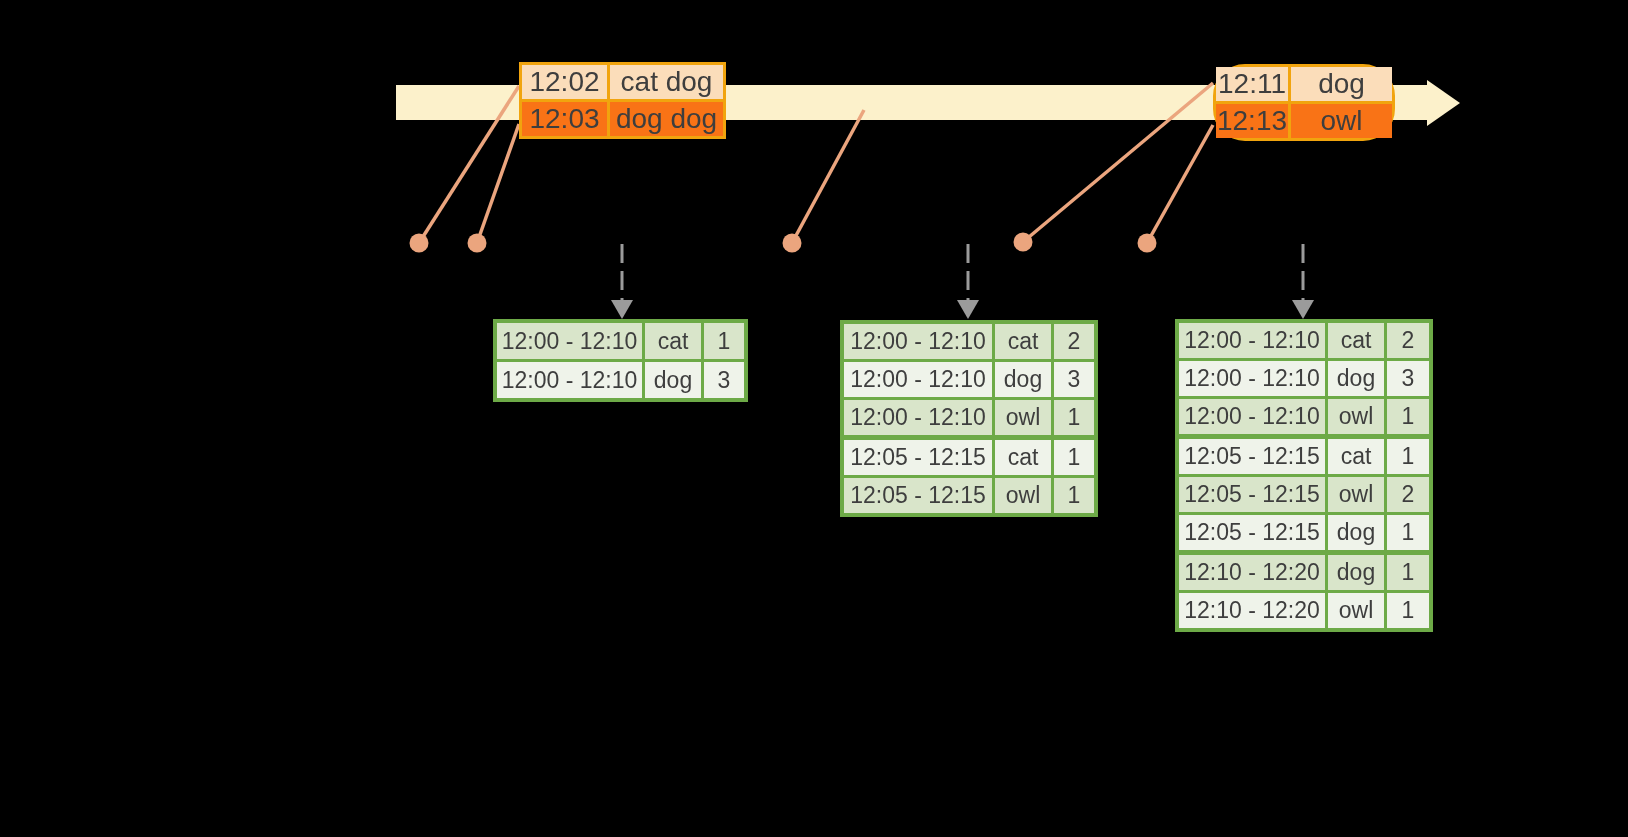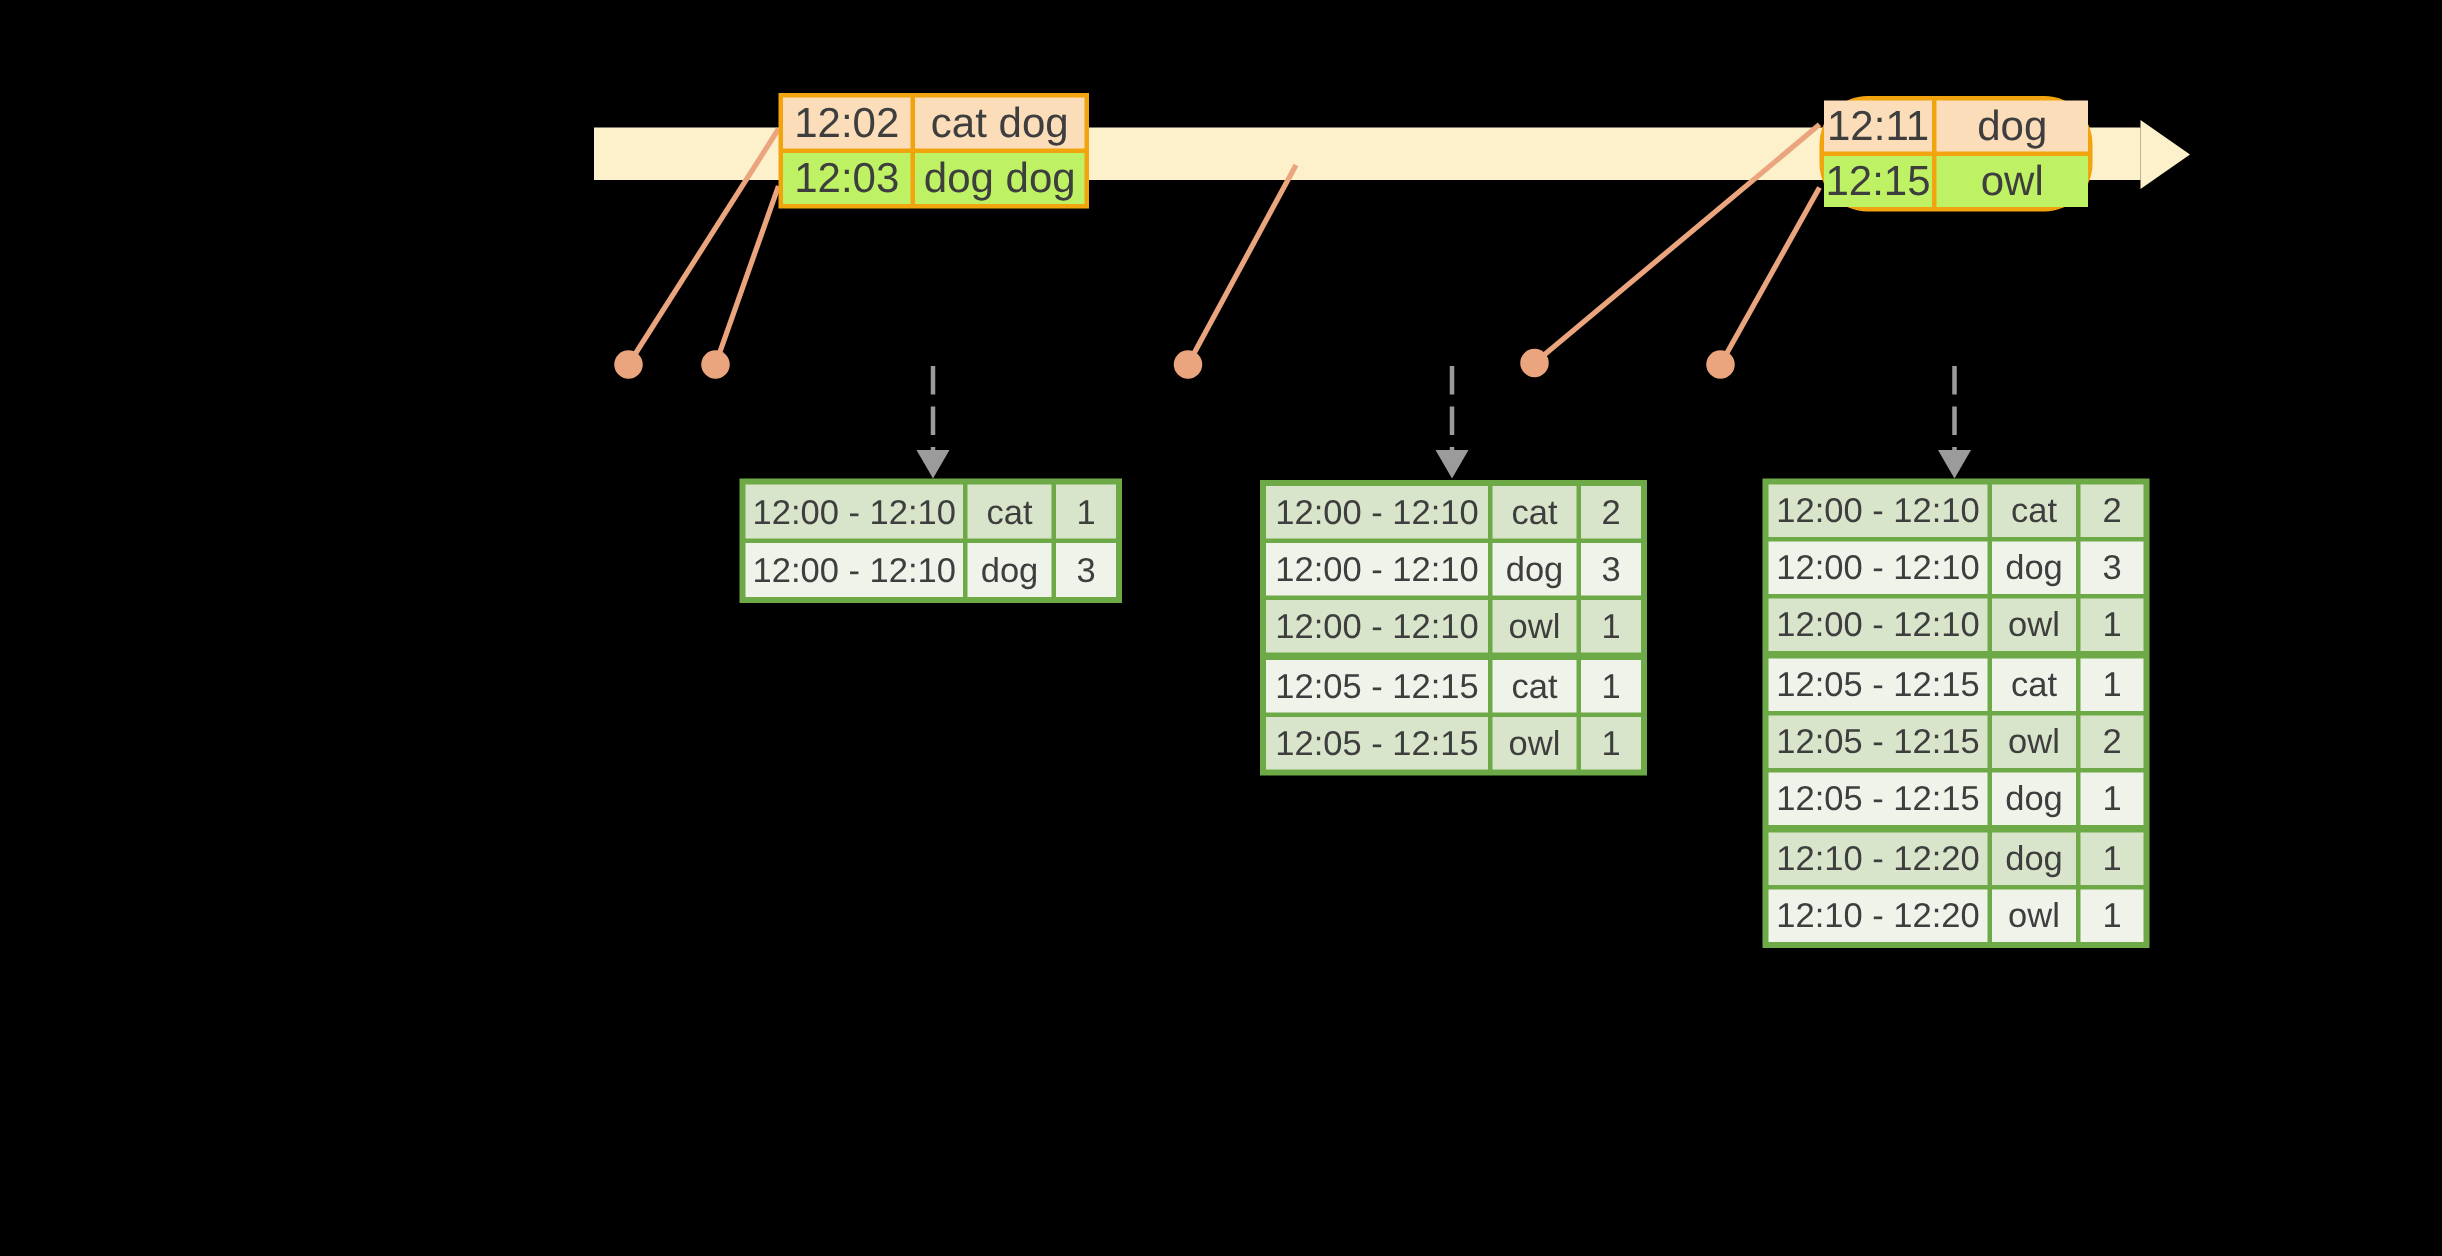--- a/index.html
+++ b/index.html
@@ -12,21 +12,21 @@
   
   .event-table{
     position:absolute;display:grid;gap:3px;padding:3px;
     background:#F1A40E;z-index:2;
   }
   #et0{left:519px;top:62px;grid-template-columns:85px 113px;grid-auto-rows:34px;}
   #et1{left:864px;top:83px;grid-template-columns:86px 111px;grid-auto-rows:34px;}
   #et2{left:1213px;top:64px;grid-template-columns:72px 101px;grid-auto-rows:34px;border-radius:32px;}
   .event-table .cell{font-size:28px;}
   .dark{background:#FBDDBA;}
-  .light{background:#bef264;}
+  .light{background:#f97316;}
 
   
   .result-table{
     position:absolute;display:flex;flex-direction:column;gap:5px;padding:4px;
     background:#6DAA47;z-index:2;
   }
   #rt0{left:493px;top:319px;}
   #rt1{left:840px;top:320px;}
   #rt2{left:1175px;top:319px;}
   .rgroup{display:grid;gap:3px;border-radius:17px;}
@@ -81,21 +81,21 @@
 
   <div id="et0" class="event-table">
       <div class="cell dark">12:02</div>
       <div class="cell dark">cat dog</div>
       <div class="cell light">12:03</div>
       <div class="cell light">dog dog</div>
     </div>
   <div id="et2" class="event-table">
       <div class="cell dark">12:11</div>
       <div class="cell dark">dog</div>
-      <div class="cell light">12:15</div>
+      <div class="cell light">12:13</div>
       <div class="cell light">owl</div>
     </div>
 
   <div id="rt0" class="result-table">
       <div class="rgroup">
         <div class="cell gdark">12:00 - 12:10</div>
         <div class="cell gdark">cat</div>
         <div class="cell gdark">1</div>
         <div class="cell glight">12:00 - 12:10</div>
         <div class="cell glight">dog</div>

